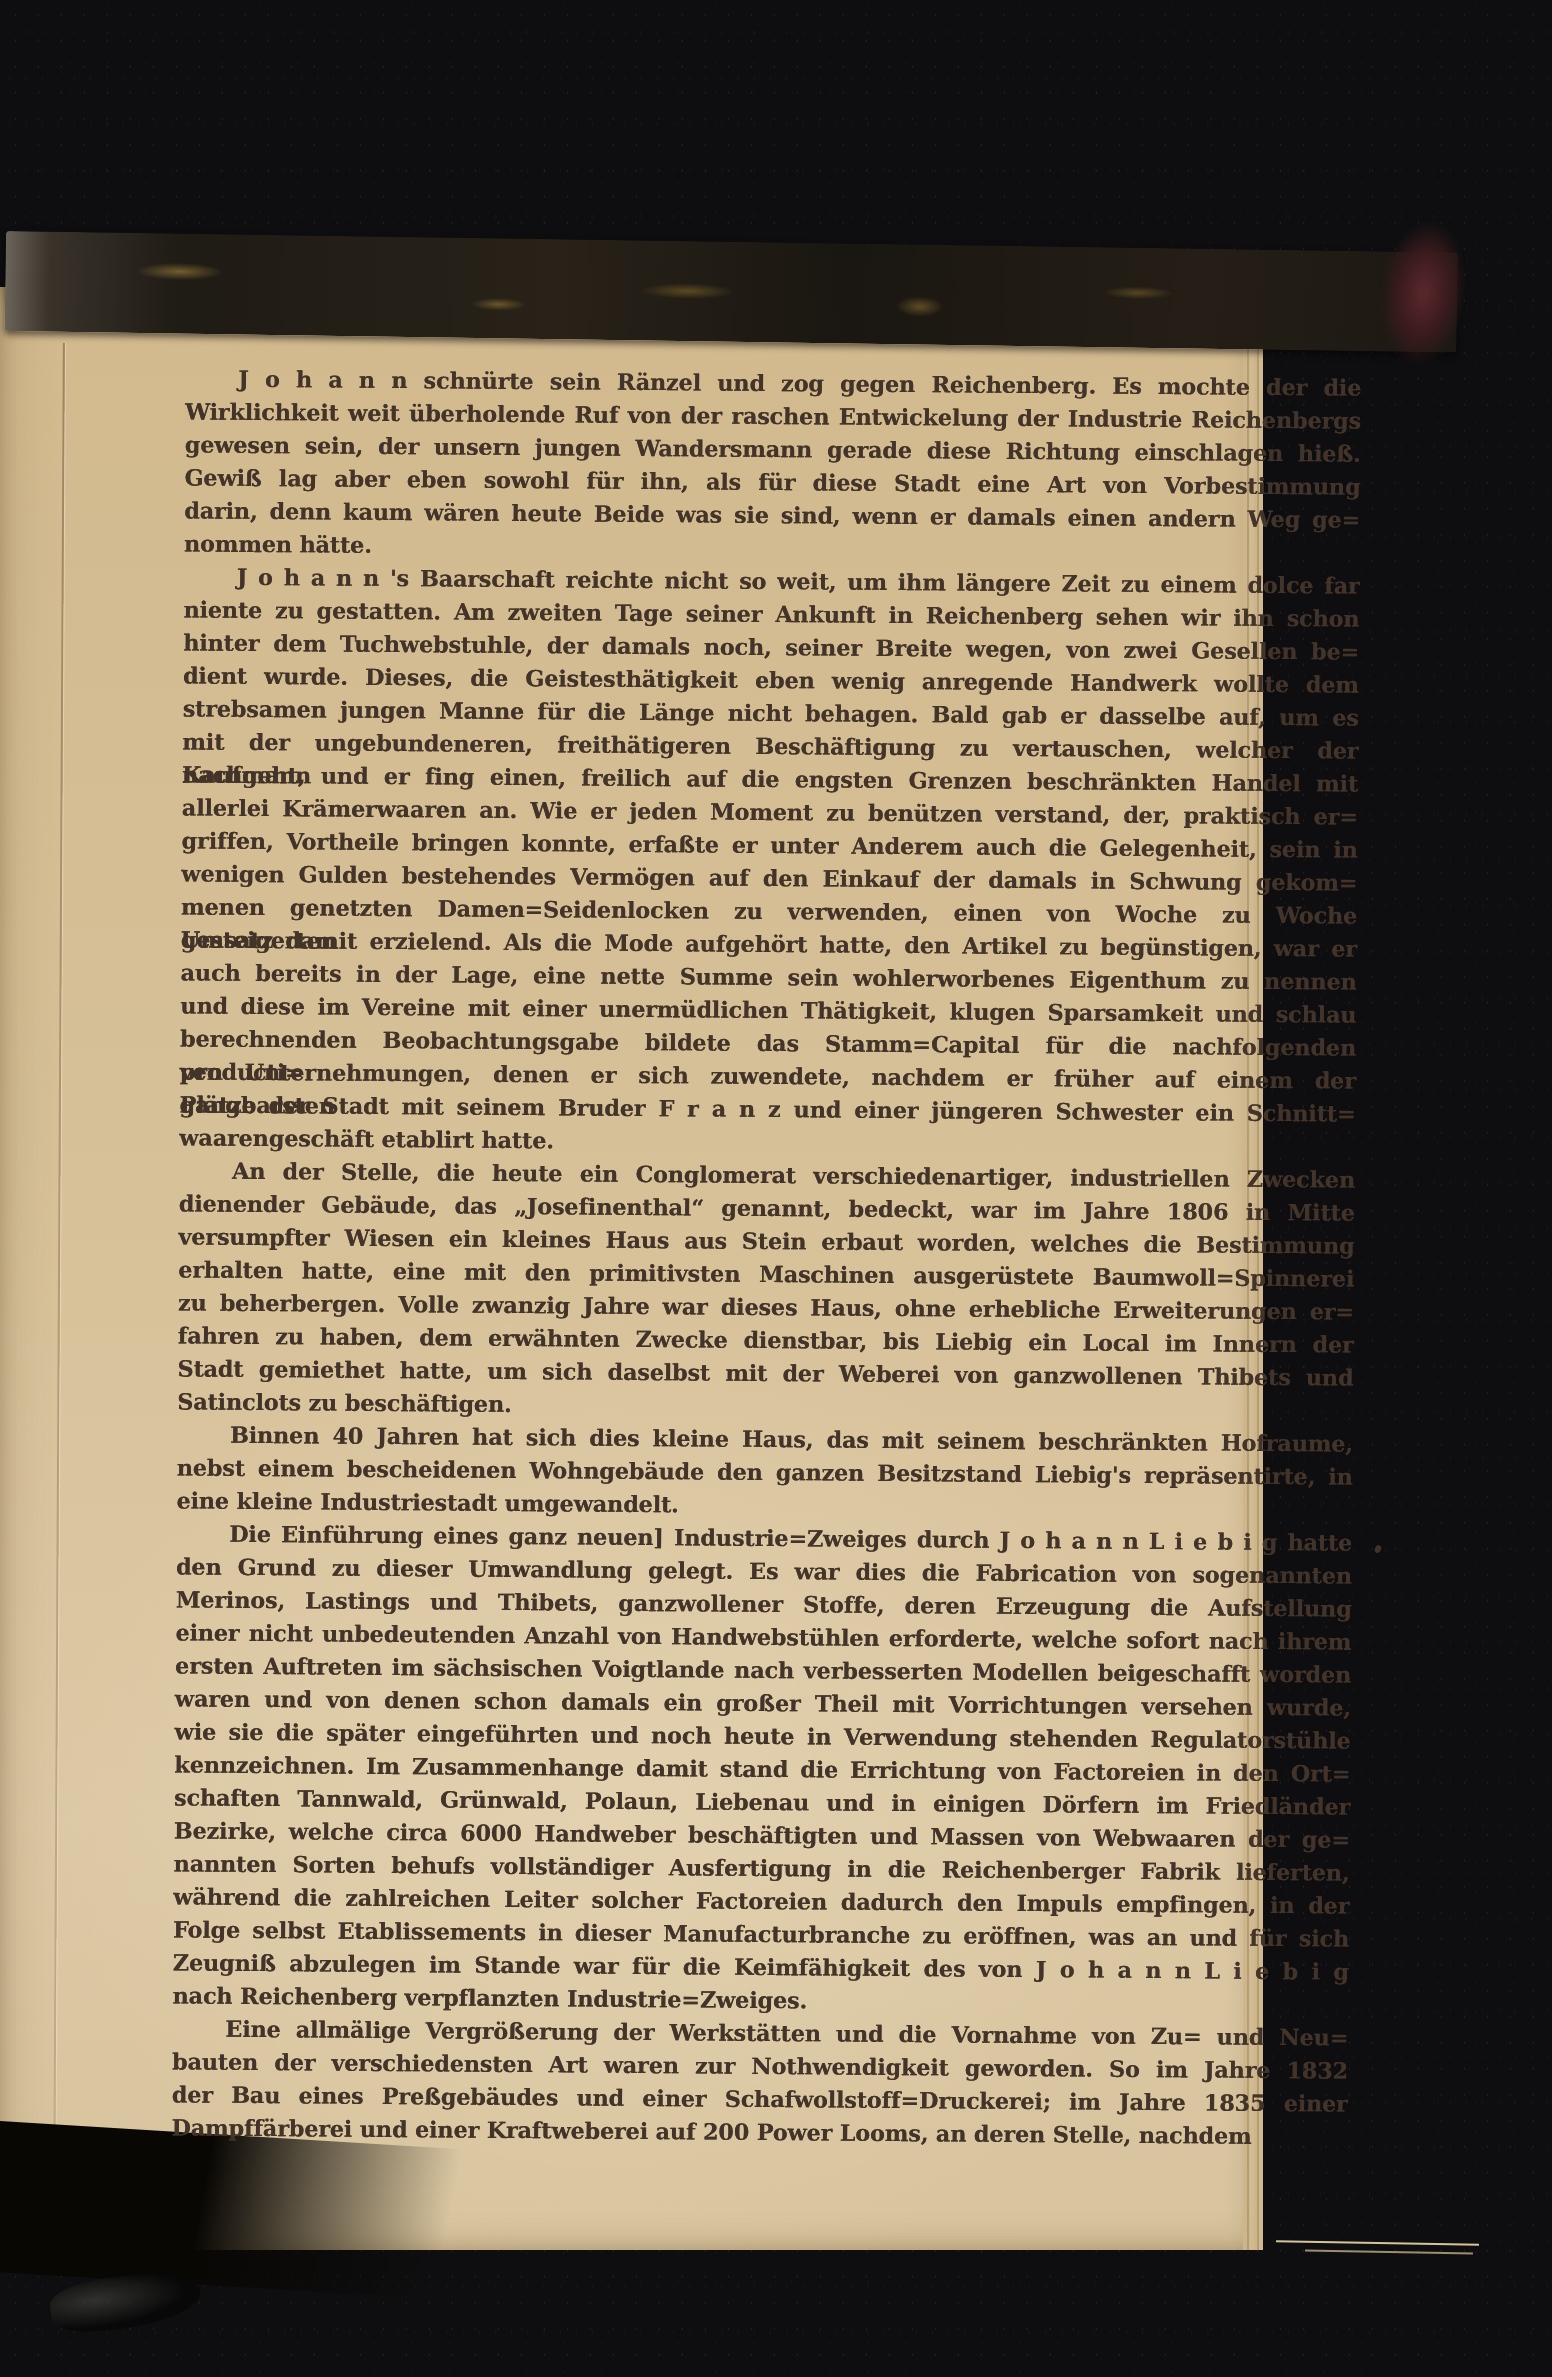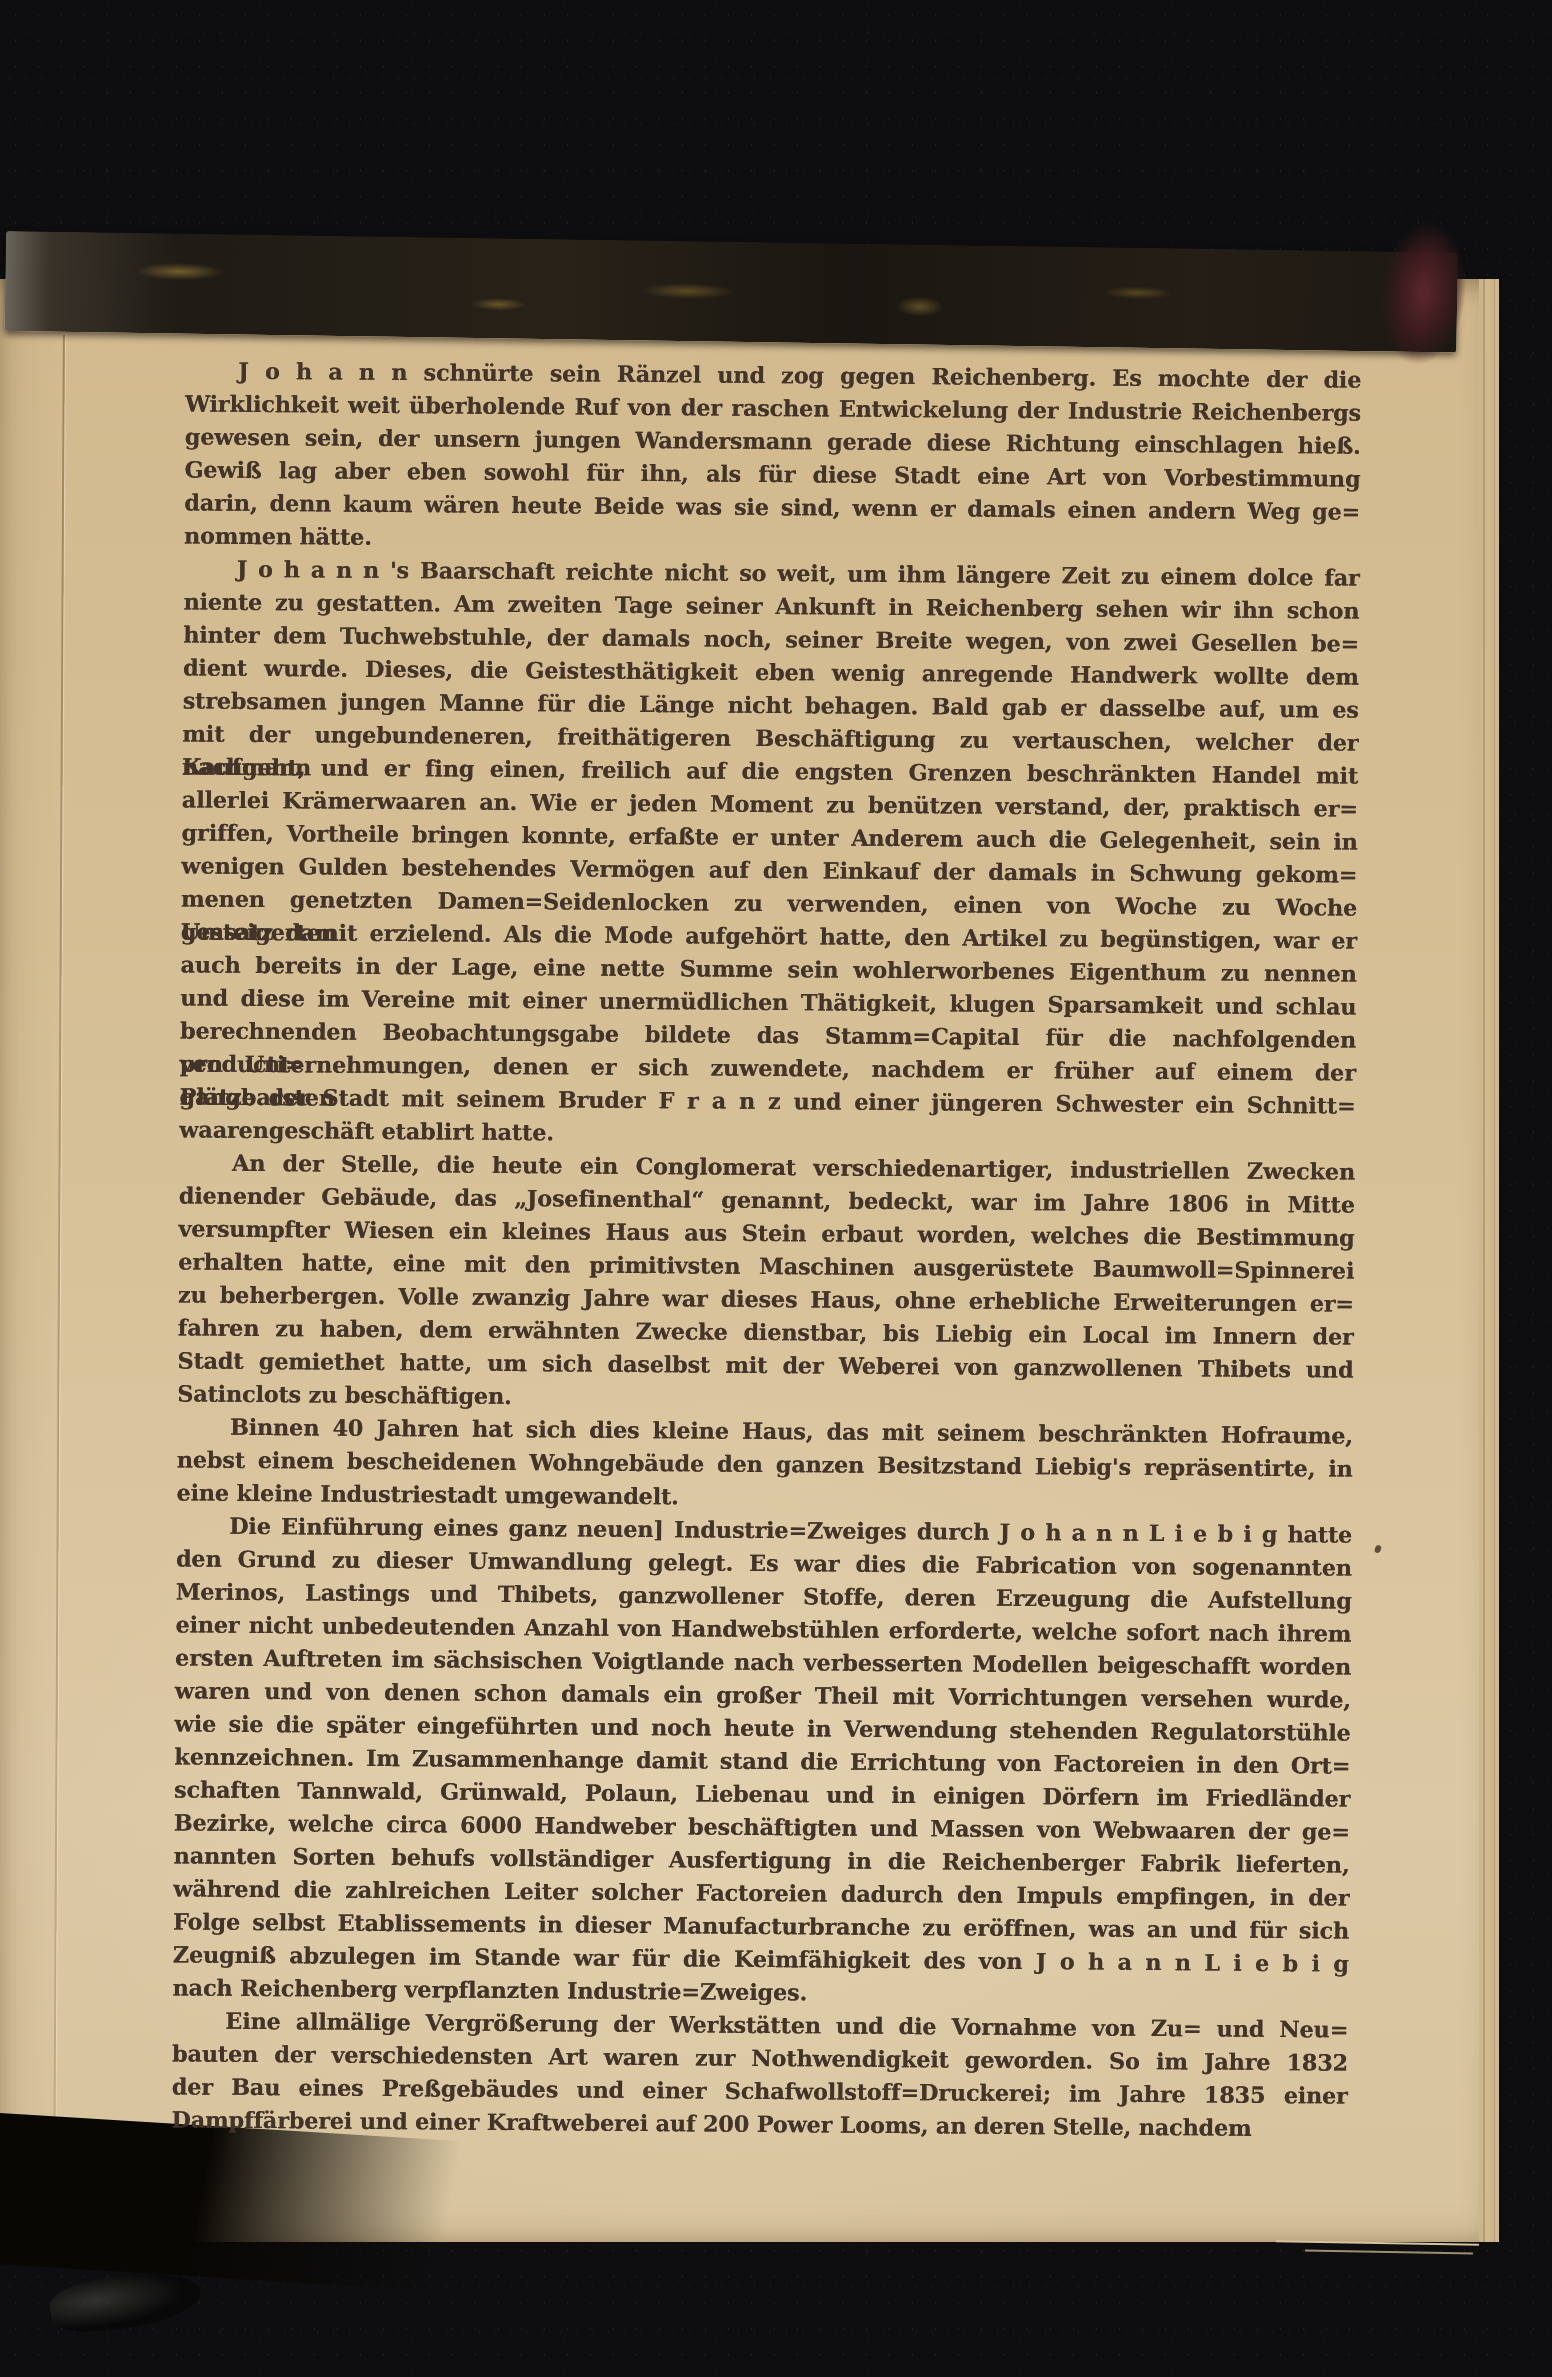--- a/index.html
+++ b/index.html
@@ -32,21 +32,21 @@
     z-index:3;
   }
   .maroon-patch {
     position:absolute; left:1379px; top:217px; width:89px; height:152px;
     transform:rotate(7deg); border-radius:45% 55% 50% 50%;
     background:radial-gradient(closest-side, #56262b 8%, #3c1b1e 52%, rgba(22,9,9,0) 95%);
     z-index:4;
   }
   
   .page-sheet {
-    position:absolute; left:0; top:279px; width:1499px; height:1963px; z-index:1;
+    position:absolute; left:0; top:287px; width:1263px; height:1963px; z-index:1;
     background-image:
       radial-gradient(ellipse 60% 35% at 48% 78%, rgba(255,246,224,0.20), transparent 75%),
       linear-gradient(180deg, #d2b98e 0%, #d6c097 42%, #dcc8a4 78%, #d7c39c 100%);
     box-shadow:inset -11.2px 0 26px rgba(92,72,42,0.28), inset 20px 0 39px rgba(118,94,56,0.16),
                inset 0 7.8px 17px rgba(95,75,45,0.25);
   }
   .fore-edge {
     position:absolute; right:0; top:0; width:20px; height:100%;
     background:repeating-linear-gradient(90deg,#cdb68c 0 3.9px,#b49b72 3.9px 5.6px,#d2bb92 5.6px 10.6px);
     opacity:0.95;

